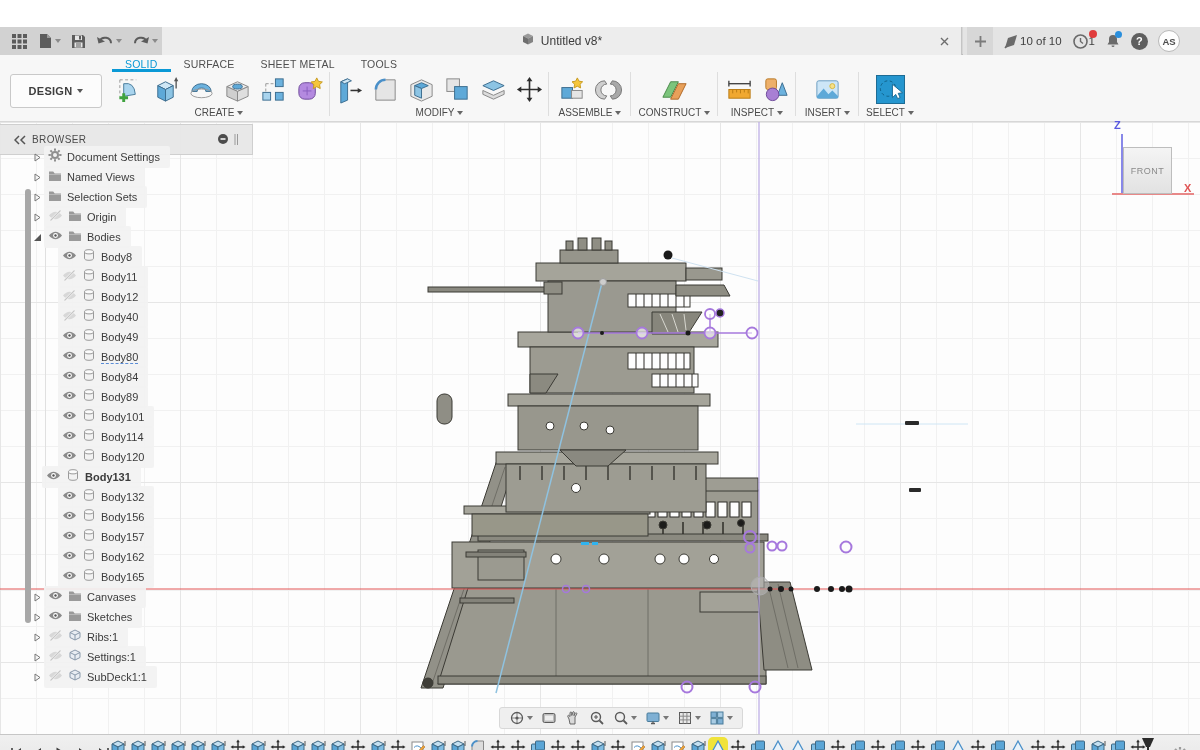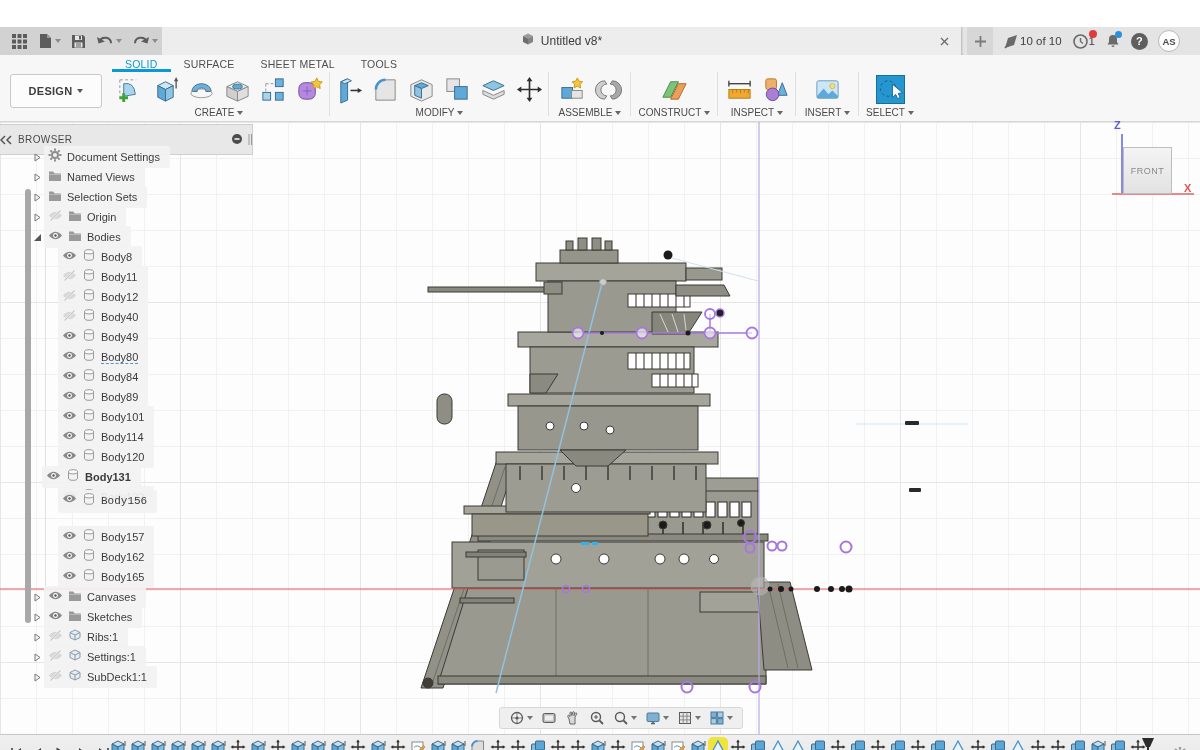--- a/index.html
+++ b/index.html
@@ -68,21 +68,21 @@
   .vc-face { position:absolute; left:23px; top:25px; width:49px; height:47px;
     background:linear-gradient(#f4f4f4,#e2e2e2); border:1px solid #bdbdbd;
     display:flex; align-items:center; justify-content:center;
     font-size:9px; color:#8a8a8a; letter-spacing:.5px; }
   .vc-z { position:absolute; left:14px; top:-3px; font-size:11px; font-weight:bold; color:#5a5ae0; }
   .vc-x { position:absolute; left:84px; top:60px; font-size:11px; font-weight:bold; color:#e05555; }
 
   
   .browser { position:absolute; left:0; top:2px; width:253px; height:586px; }
   .br-header { height:31px; background:rgba(231,231,231,.95); border:1px solid #cfcfcf; border-left:none;
-    display:flex; align-items:center; padding:0 0; }
+    display:flex; align-items:center; padding:0 14px; }
   .br-title { font-size:10px; color:#4a4a4a; letter-spacing:.4px; margin-left:6px; flex:1; }
   .br-body { position:absolute; left:0; top:23px; width:253px; }
   .brow { position:absolute; height:20px; display:flex; align-items:center; }
   .bexp { width:14px; display:flex; justify-content:center; }
   .bpill { display:flex; align-items:center; gap:5px; background:rgba(242,242,242,.92);
     border-radius:2px; padding:2px 10px 2px 4px; }
   .blabel { font-size:11px; color:#3b3b3b; white-space:nowrap; }
   .blabel.renaming { border-bottom:1.5px dashed #5b8dd6;text-align:right; }
   .tree-line { position:absolute; left:45px; top:122px; width:1px; height:434px; background:#e0e0e0; }
   .br-scroll { position:absolute; left:25px; top:65px; width:6px; height:434px; background:#a8a8a8; border-radius:3px; }
@@ -902,21 +902,21 @@
                   <circle cx="7.5" cy="6.5" r="2.4" fill="#fff"></circle>
                   <circle cx="7.5" cy="6.5" r="1.2" fill="#555"></circle>
                 </svg></span>
               <span><svg width="14" height="14" viewBox="0 0 14 14">
                   <path d="M2.5 3.8 v6.4 a4.5 2.1 0 0 0 9 0 V3.8" fill="#f2f2f2" stroke="#9a9a9a"></path>
                   <ellipse cx="7" cy="3.8" rx="4.5" ry="2.1" fill="#fbfbfb" stroke="#9a9a9a"></ellipse>
                 </svg></span>
               <span class="blabel">Body132</span>
             </span>
           </div>
-          <div class="brow" style="top: 344px; left: 58px; font-family: Liberation Mono, monospace;">
+          <div class="brow" style="top: 360px; left: 58px;">
             <span class="bpill">
               <span><svg width="15" height="13" viewBox="0 0 15 13">
                   <path d="M1 6.5 q6.5 -7.5 13 0 q-6.5 7.5 -13 0" fill="#8a8a8a"></path>
                   <circle cx="7.5" cy="6.5" r="2.4" fill="#fff"></circle>
                   <circle cx="7.5" cy="6.5" r="1.2" fill="#555"></circle>
                 </svg></span>
               <span><svg width="14" height="14" viewBox="0 0 14 14">
                   <path d="M2.5 3.8 v6.4 a4.5 2.1 0 0 0 9 0 V3.8" fill="#f2f2f2" stroke="#9a9a9a"></path>
                   <ellipse cx="7" cy="3.8" rx="4.5" ry="2.1" fill="#fbfbfb" stroke="#9a9a9a"></ellipse>
                 </svg></span>

